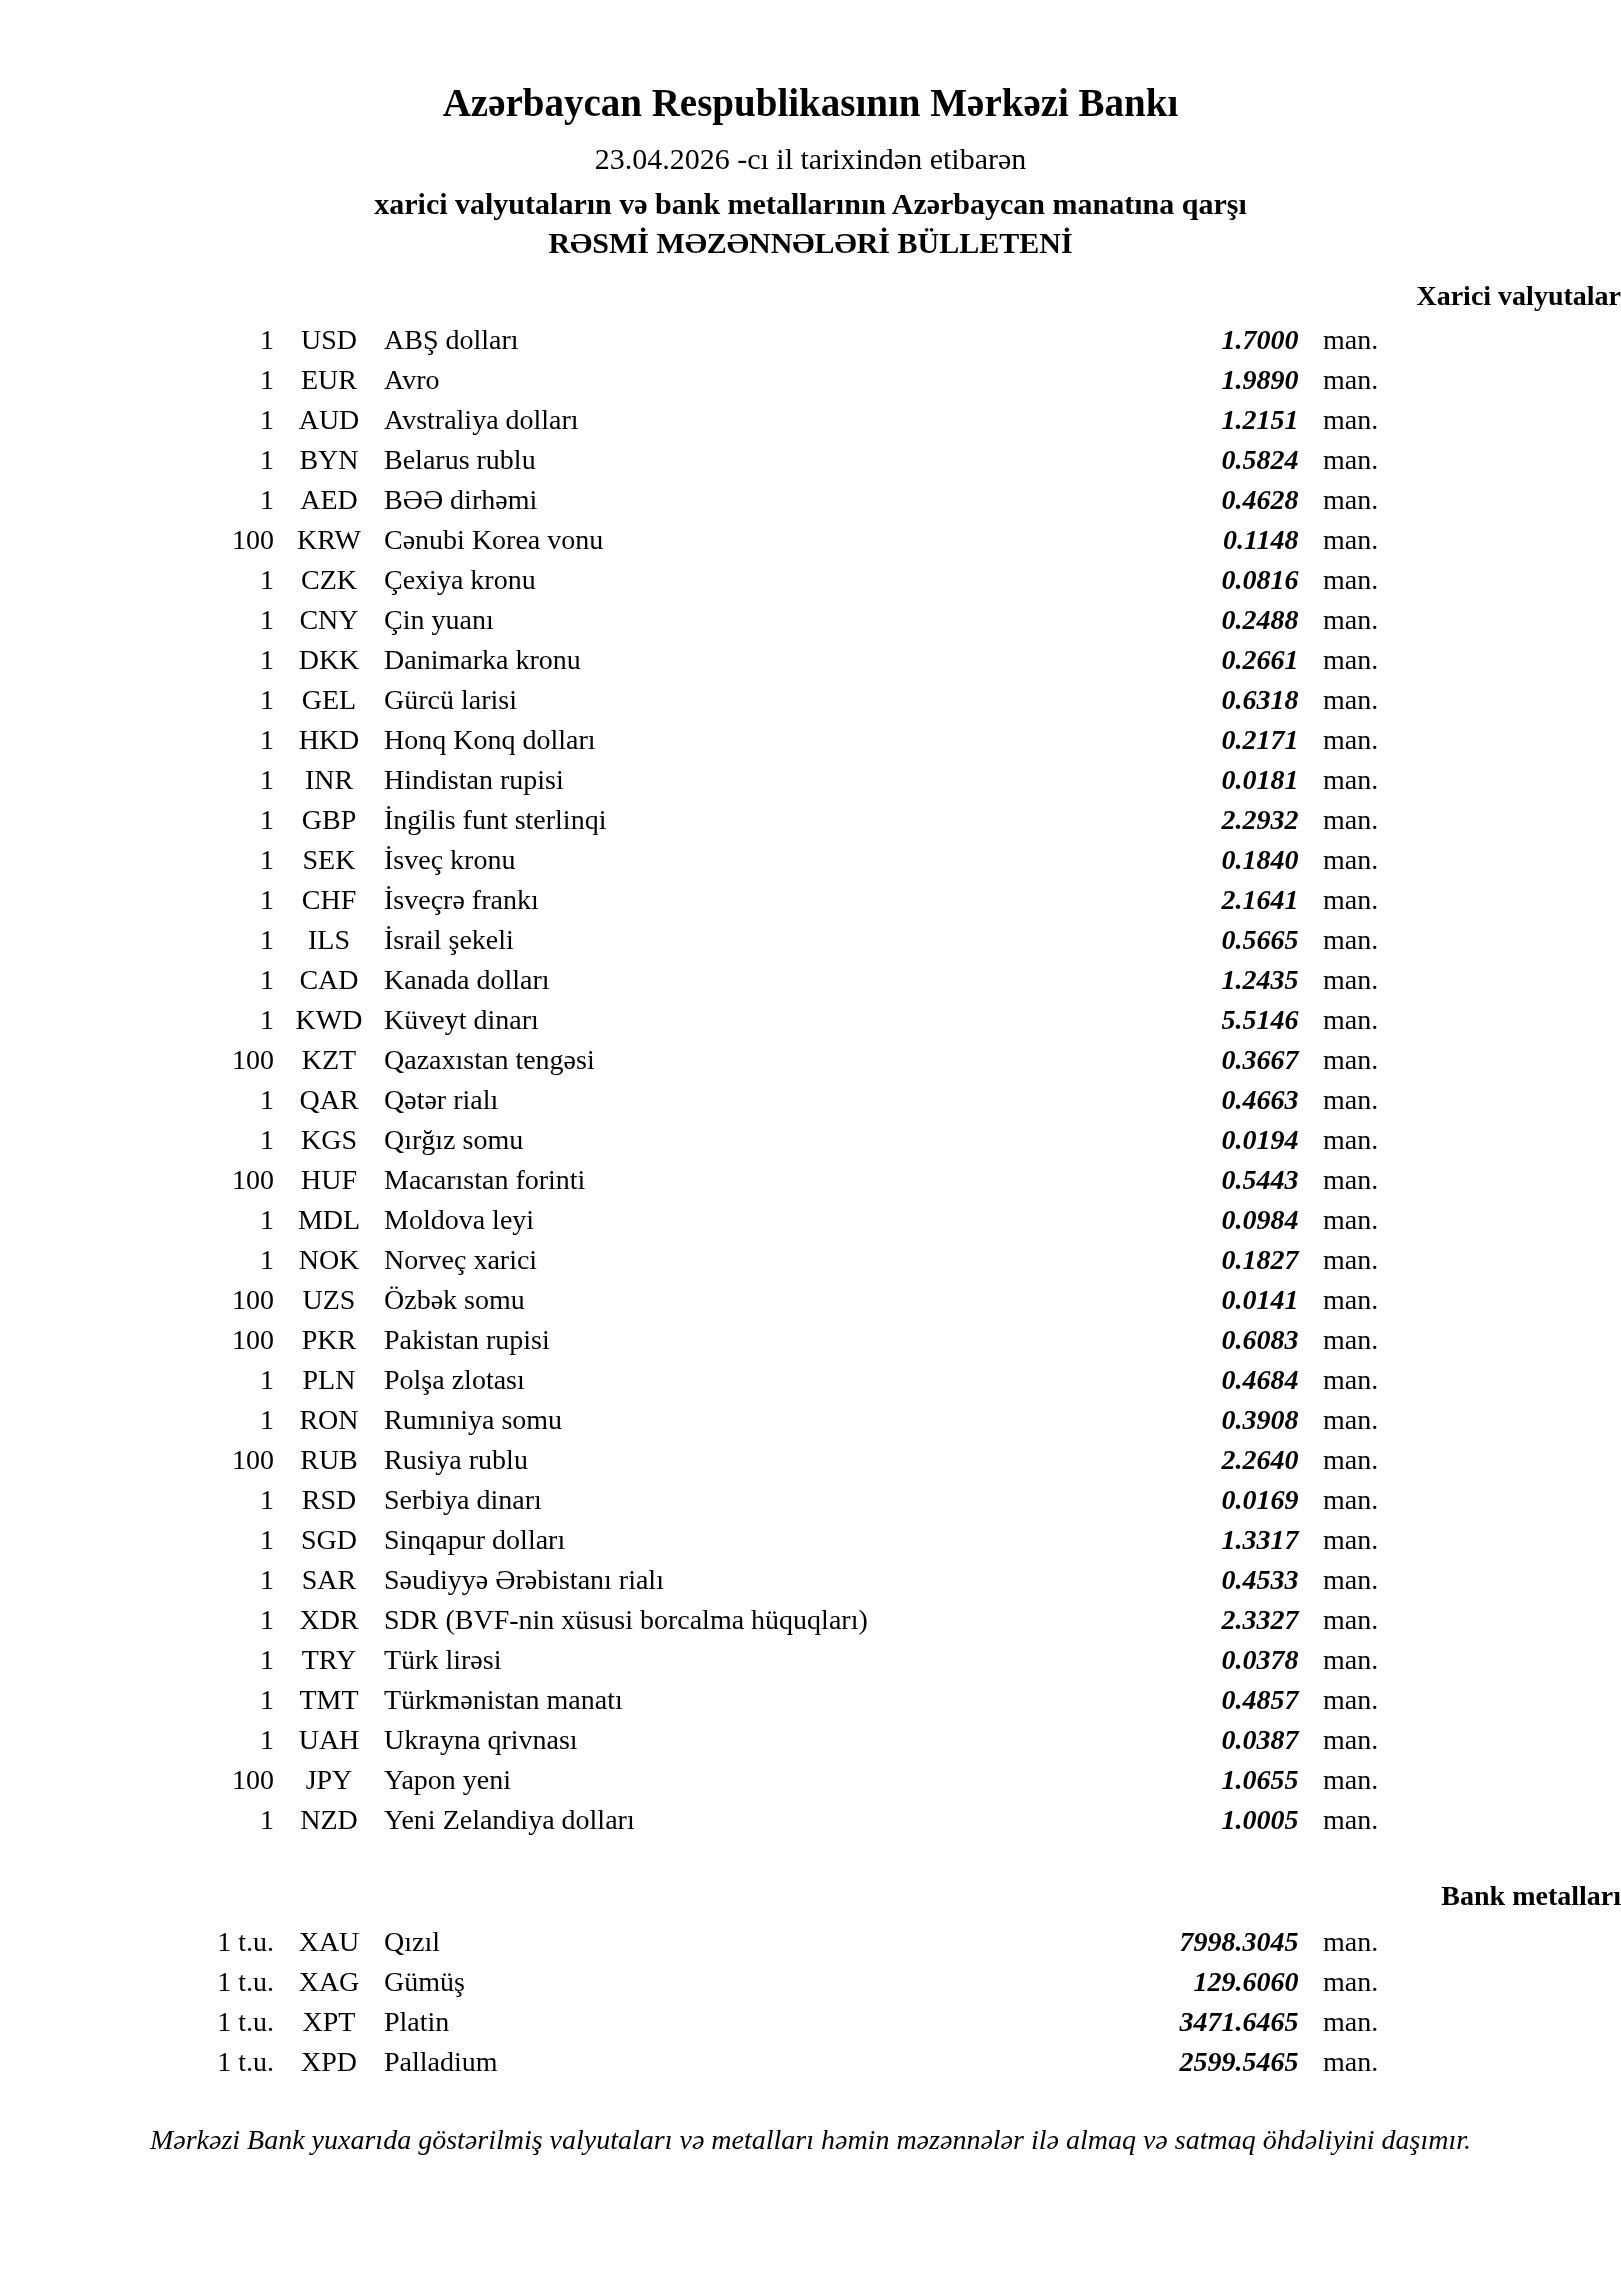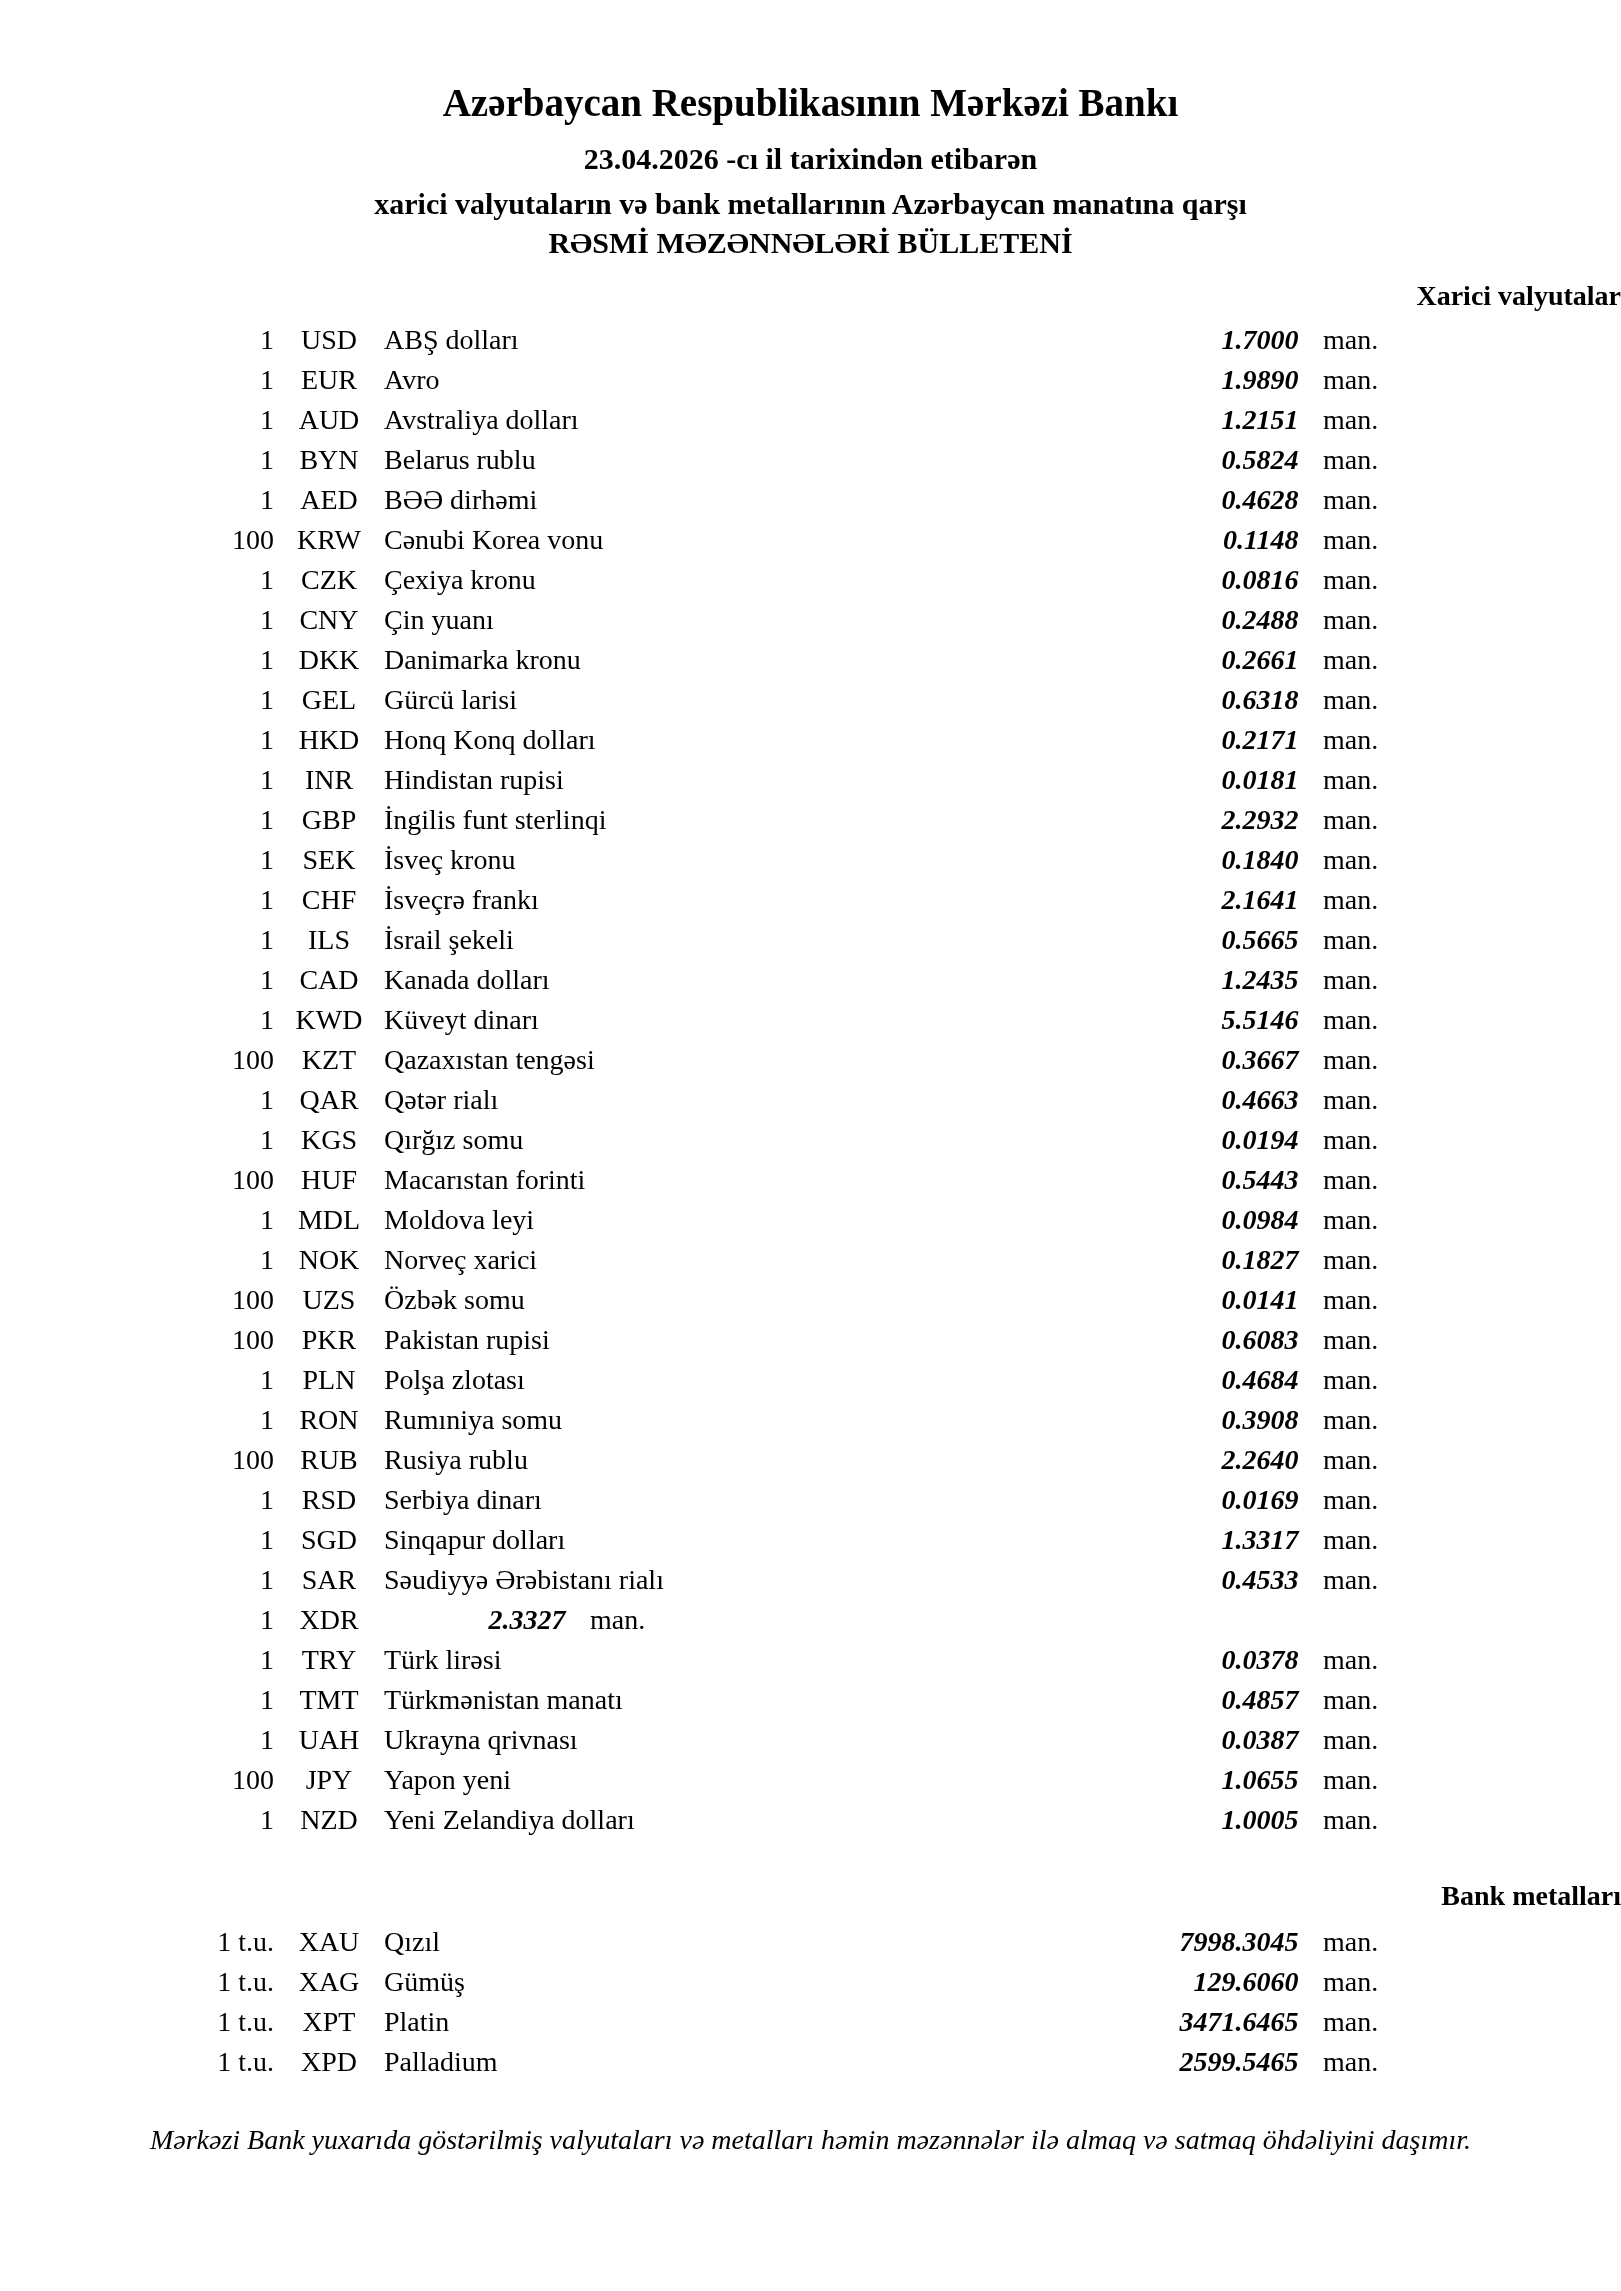--- a/index.html
+++ b/index.html
@@ -24,21 +24,21 @@
     margin: 0;
     text-align: center;
     font-size: 39px;
     font-weight: bold;
     line-height: 49px;
   }
   .date-line {
     margin-top: 11.8px;
     text-align: center;
     font-size: 30px;
-    font-weight: bold;
+    font-weight: normal;
     line-height: 39px;
   }
   .subtitle-line {
     margin-top: 5.9px;
     text-align: center;
     font-size: 30px;
     font-weight: bold;
     line-height: 39px;
   }
   .bulletin-title {
@@ -377,20 +377,21 @@
     <span class="cell-qty">1</span>
     <span class="cell-code">SAR</span>
     <span class="cell-name">Səudiyyə Ərəbistanı rialı</span>
     <span class="cell-rate">0.4533</span>
     <span class="cell-unit">man.</span>
   </div>
 
   <div class="rate-row">
     <span class="cell-qty">1</span>
     <span class="cell-code">XDR</span>
+    <span class="cell-name">SDR (BVF-nin xüsusi borcalma hüquqları)</span>
     <span class="cell-rate">2.3327</span>
     <span class="cell-unit">man.</span>
   </div>
 
   <div class="rate-row">
     <span class="cell-qty">1</span>
     <span class="cell-code">TRY</span>
     <span class="cell-name">Türk lirəsi</span>
     <span class="cell-rate">0.0378</span>
     <span class="cell-unit">man.</span>

